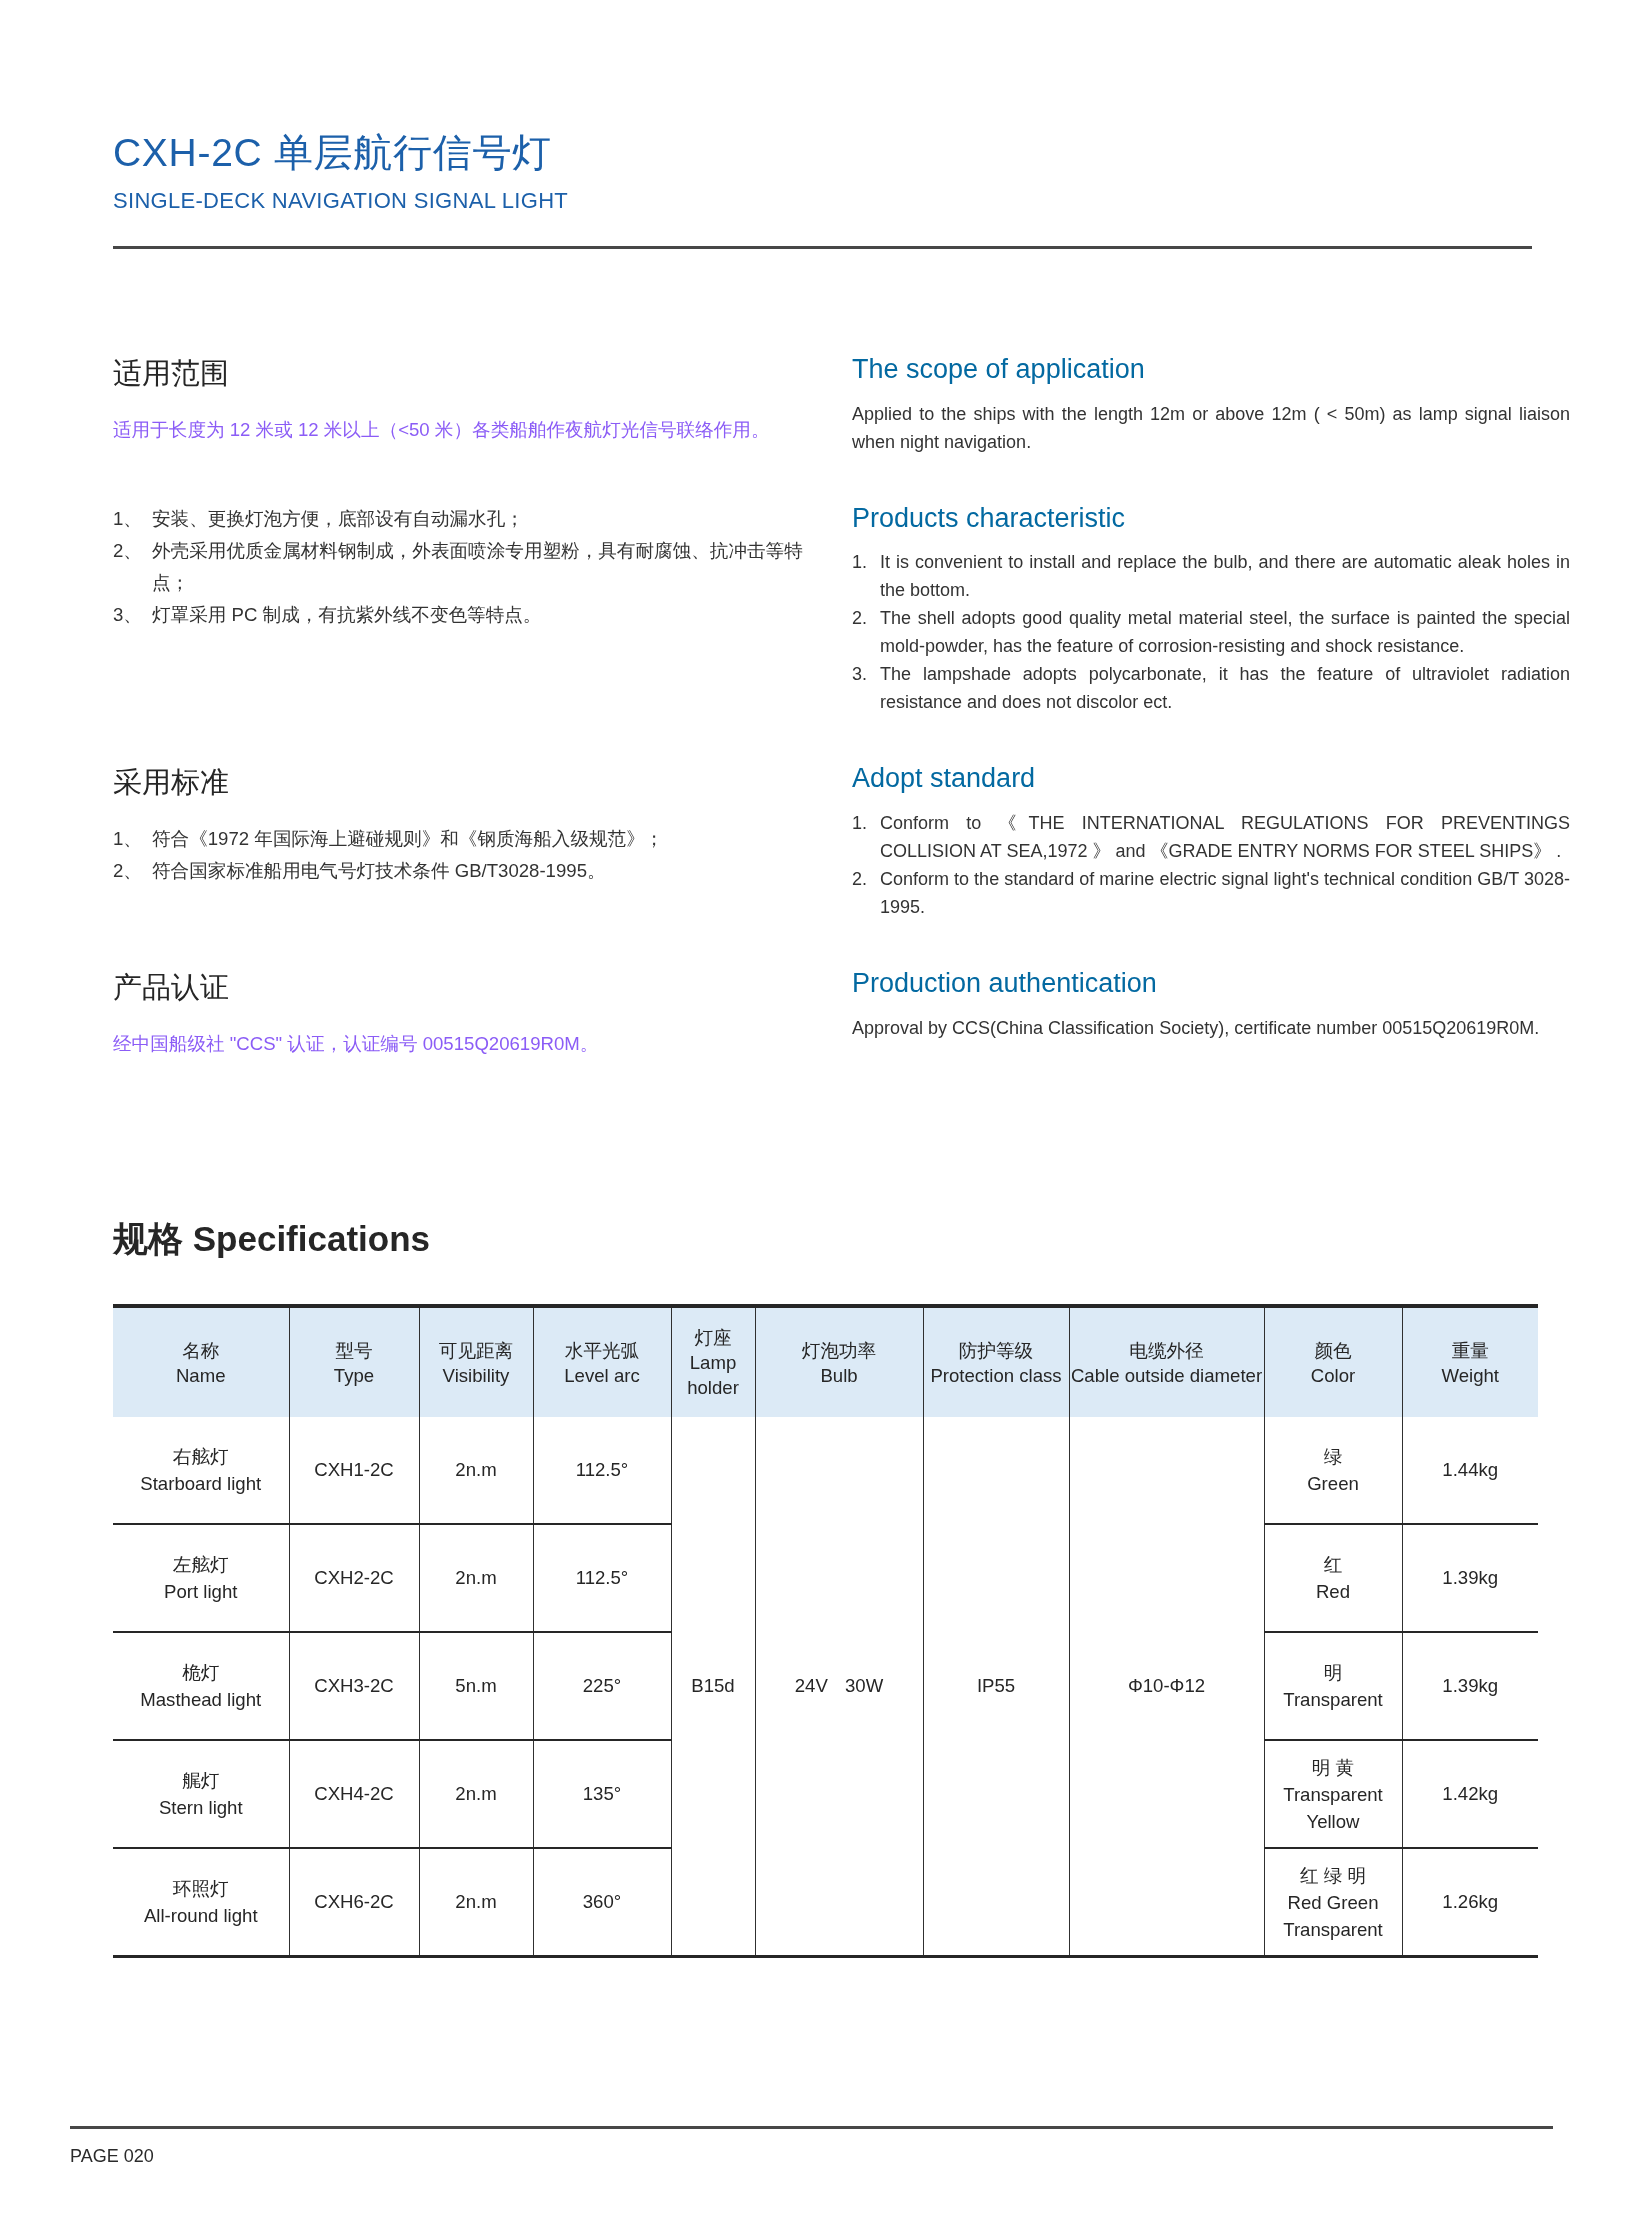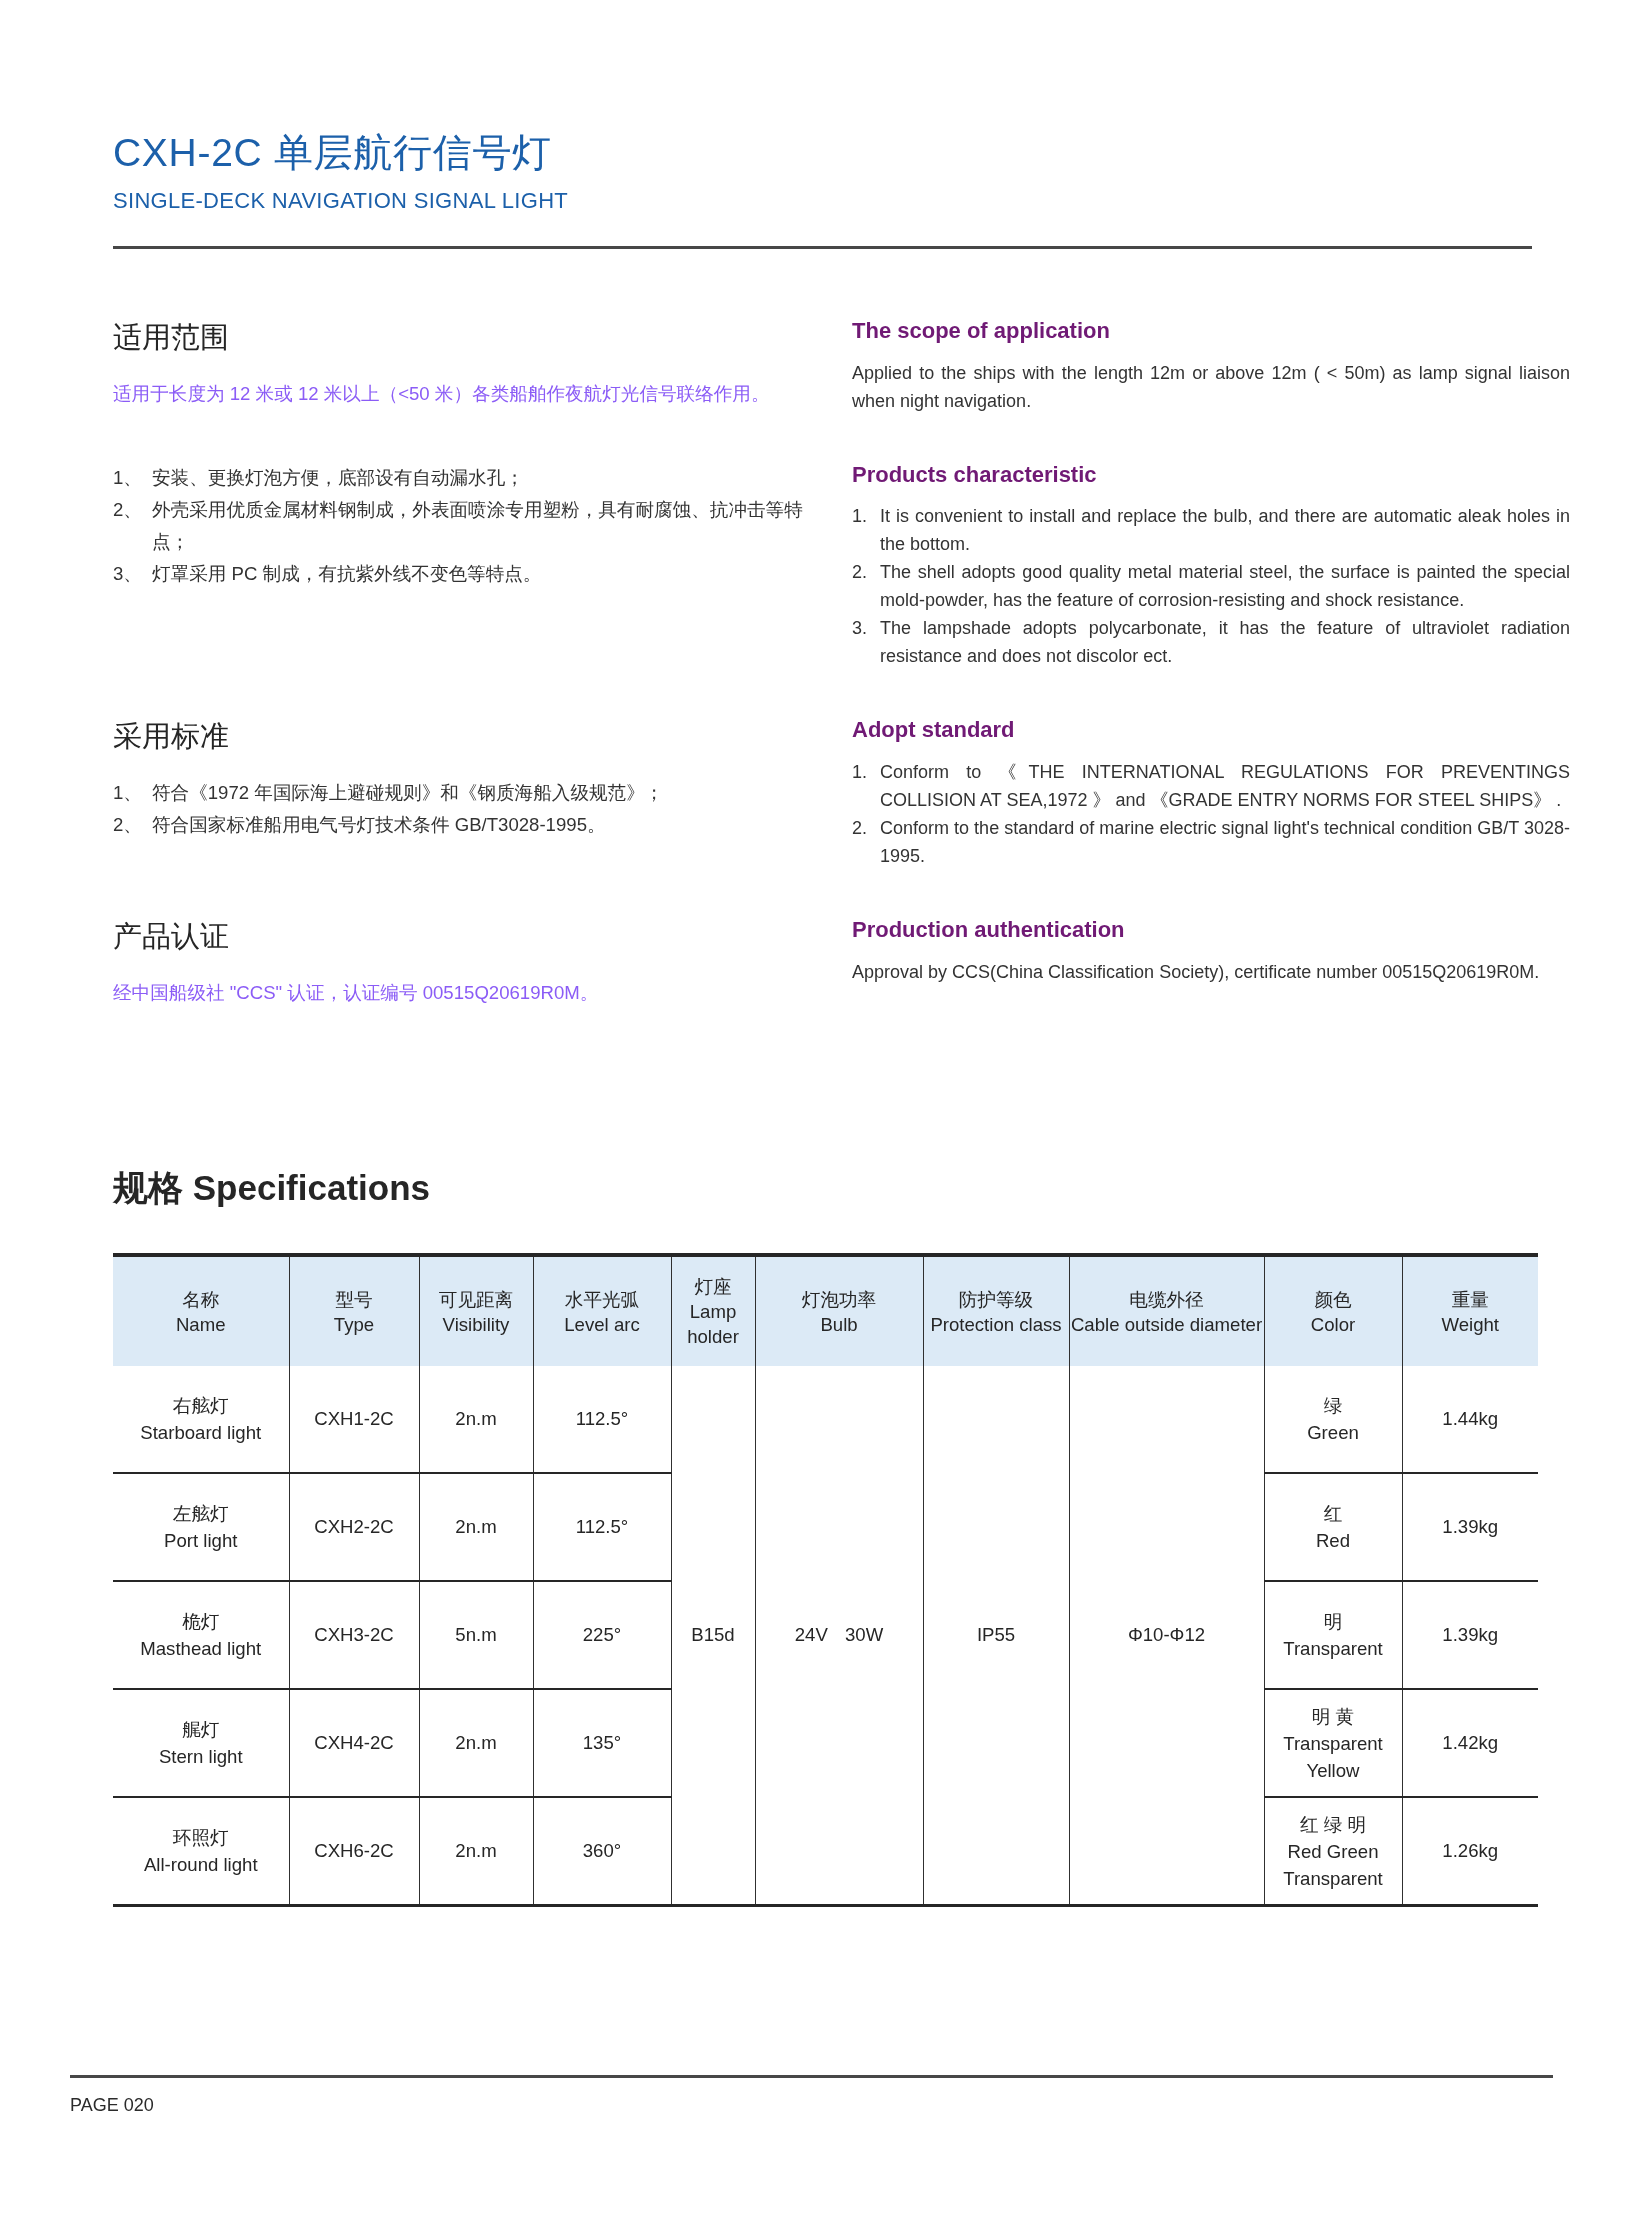--- a/index.html
+++ b/index.html
@@ -12,29 +12,29 @@
   .page { position:relative; width:1650px; height:2239px; overflow:hidden; background:#fff; }
   .content { padding:126px 118px 0 113px; }
 
   
   .title-cn { font-size:39px; font-weight:normal; color:#1C60AA; margin:0 0 8px 0; letter-spacing:0.7px; }
   .title-en { font-size:22px; font-weight:normal; color:#1C60AA; margin:0; letter-spacing:0.3px; }
   .top-rule { height:3.3px; background:#474747; margin-top:32px; }
 
   
   .grid {
-    margin-top:69px;
+    margin-top:105px;
     display:grid;
     grid-template-columns:692px 718px;
     column-gap:30px;
     row-gap:40px;
     gap:47px;
   }
   .sec-head-cn { font-size:29px; font-weight:normal; color:#262626; margin:0 0 20px 0; }
-  .sec-head-en { font-size:22px; font-weight:bold; color:#701a75; margin:0 0 14.6px 0; }
+  .sec-head-en { font-size:27px; font-weight:normal; color:#0369a1; margin:0 0 14.6px 0; }
   .cn-body { font-size:18.6px; line-height:32px; color:#8b5cf6; margin:0; }
   .en-body { font-size:18px; line-height:28px; color:#333; margin:0; text-align:justify; }
 
   .num-list { list-style:none; margin:0; padding:0; }
   .num-list li { display:flex; align-items:flex-start; }
   .cn-list { font-size:18.6px; line-height:32px; color:#333; }
   .cn-list .num { flex:0 0 39px; }
   .en-list { font-size:18px; line-height:28px; color:#333; }
   .en-list .num { flex:0 0 28px; }
   .num-list .txt { flex:1 1 auto; text-align:justify; }

